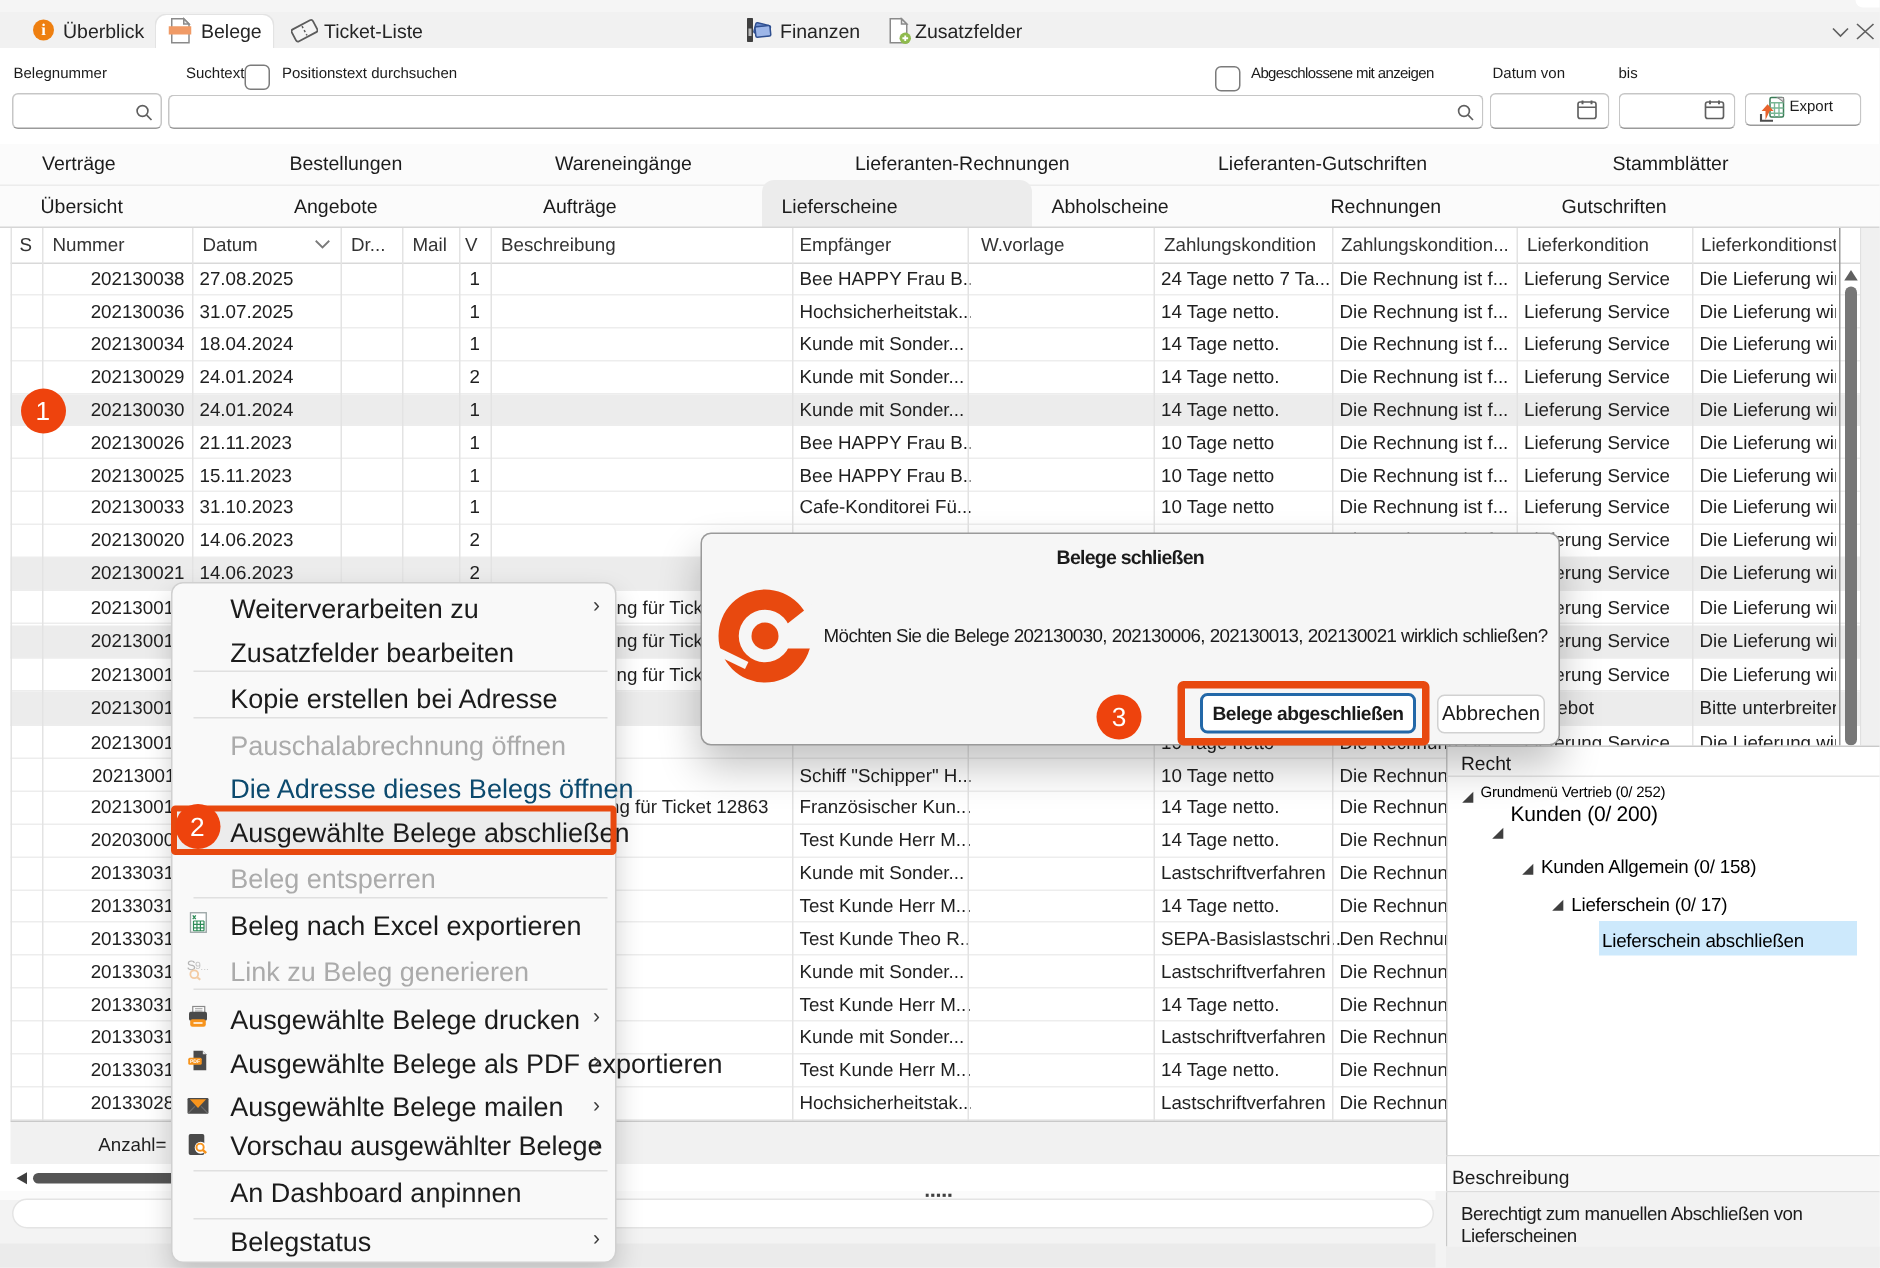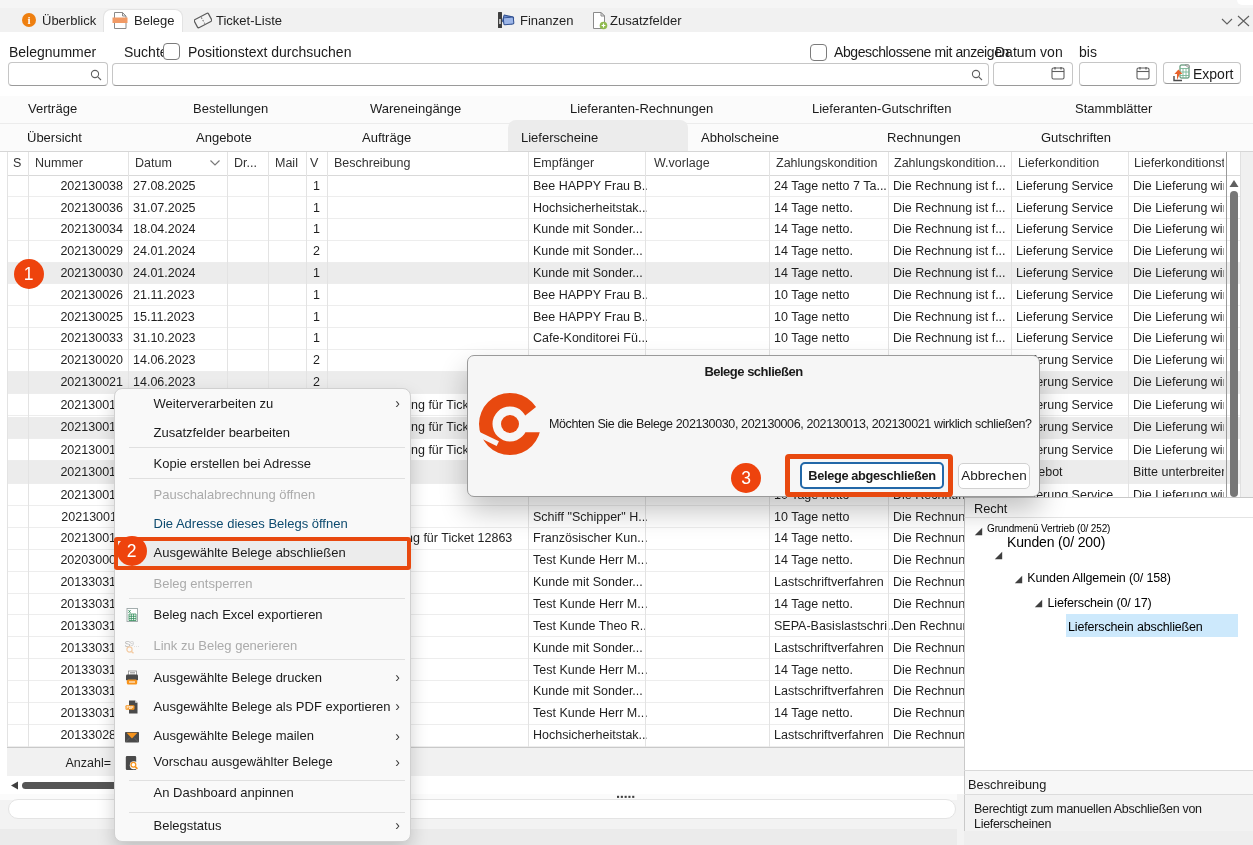--- a/index.html
+++ b/index.html
@@ -3,24 +3,24 @@
 * {margin:0;padding:0;box-sizing:border-box}
 html,body {width:1253px;height:845px;overflow:hidden;font-family:"Liberation Sans",sans-serif;
   background:#f0f0f0;-webkit-font-smoothing:antialiased}
 .abs {position:absolute}
 .tc {position:absolute;top:50%;transform:translateY(-50%);font-size:12.5px;color:#1f1f1f;white-space:nowrap}
 .tr {text-align:right}
 .clip {overflow:hidden}
 .row {position:absolute;left:7px;width:1233px;border-bottom:1px solid #ededed}
 .vl {position:absolute;width:1px;background:#e3e3e3}
 .hc {position:absolute;top:50%;transform:translateY(-50%);font-size:12.5px;color:#333;white-space:nowrap}
-.mit {position:absolute;left:38.5px;font-size:13px;white-space:nowrap}
+.mit {position:absolute;left:38.5px;font-size:18px;white-space:nowrap}
 .mic {position:absolute;left:9px}
 .chev {position:absolute;right:10px;font-size:14px;color:#3c3c3c;line-height:12px}
-.lbl {position:absolute;font-size:14px;color:#1b1b1b;white-space:nowrap}
+.lbl {position:absolute;font-size:10px;color:#1b1b1b;white-space:nowrap}
 .inp {position:absolute;background:#fff;border:1px solid #c6c6c6;border-bottom-color:#9a9a9a;border-radius:4px}
 .cb {position:absolute;width:17px;height:17px;background:#fff;border:1px solid #7b7b7b;border-radius:4px}
 .t1 {position:absolute;font-size:13px;color:#242424;white-space:nowrap}
 .tab2 {position:absolute;top:96px;height:27px;line-height:27px;font-size:13px;color:#1b1b1b}
 </style></head>
 <body>
 
 <div class="abs" style="left:0;top:0;width:1253px;height:32px;background:#f1f1f1"></div>
 <div class="abs" style="left:0;top:0;width:1253px;height:8px;background:#f5f5f5"></div>
 

